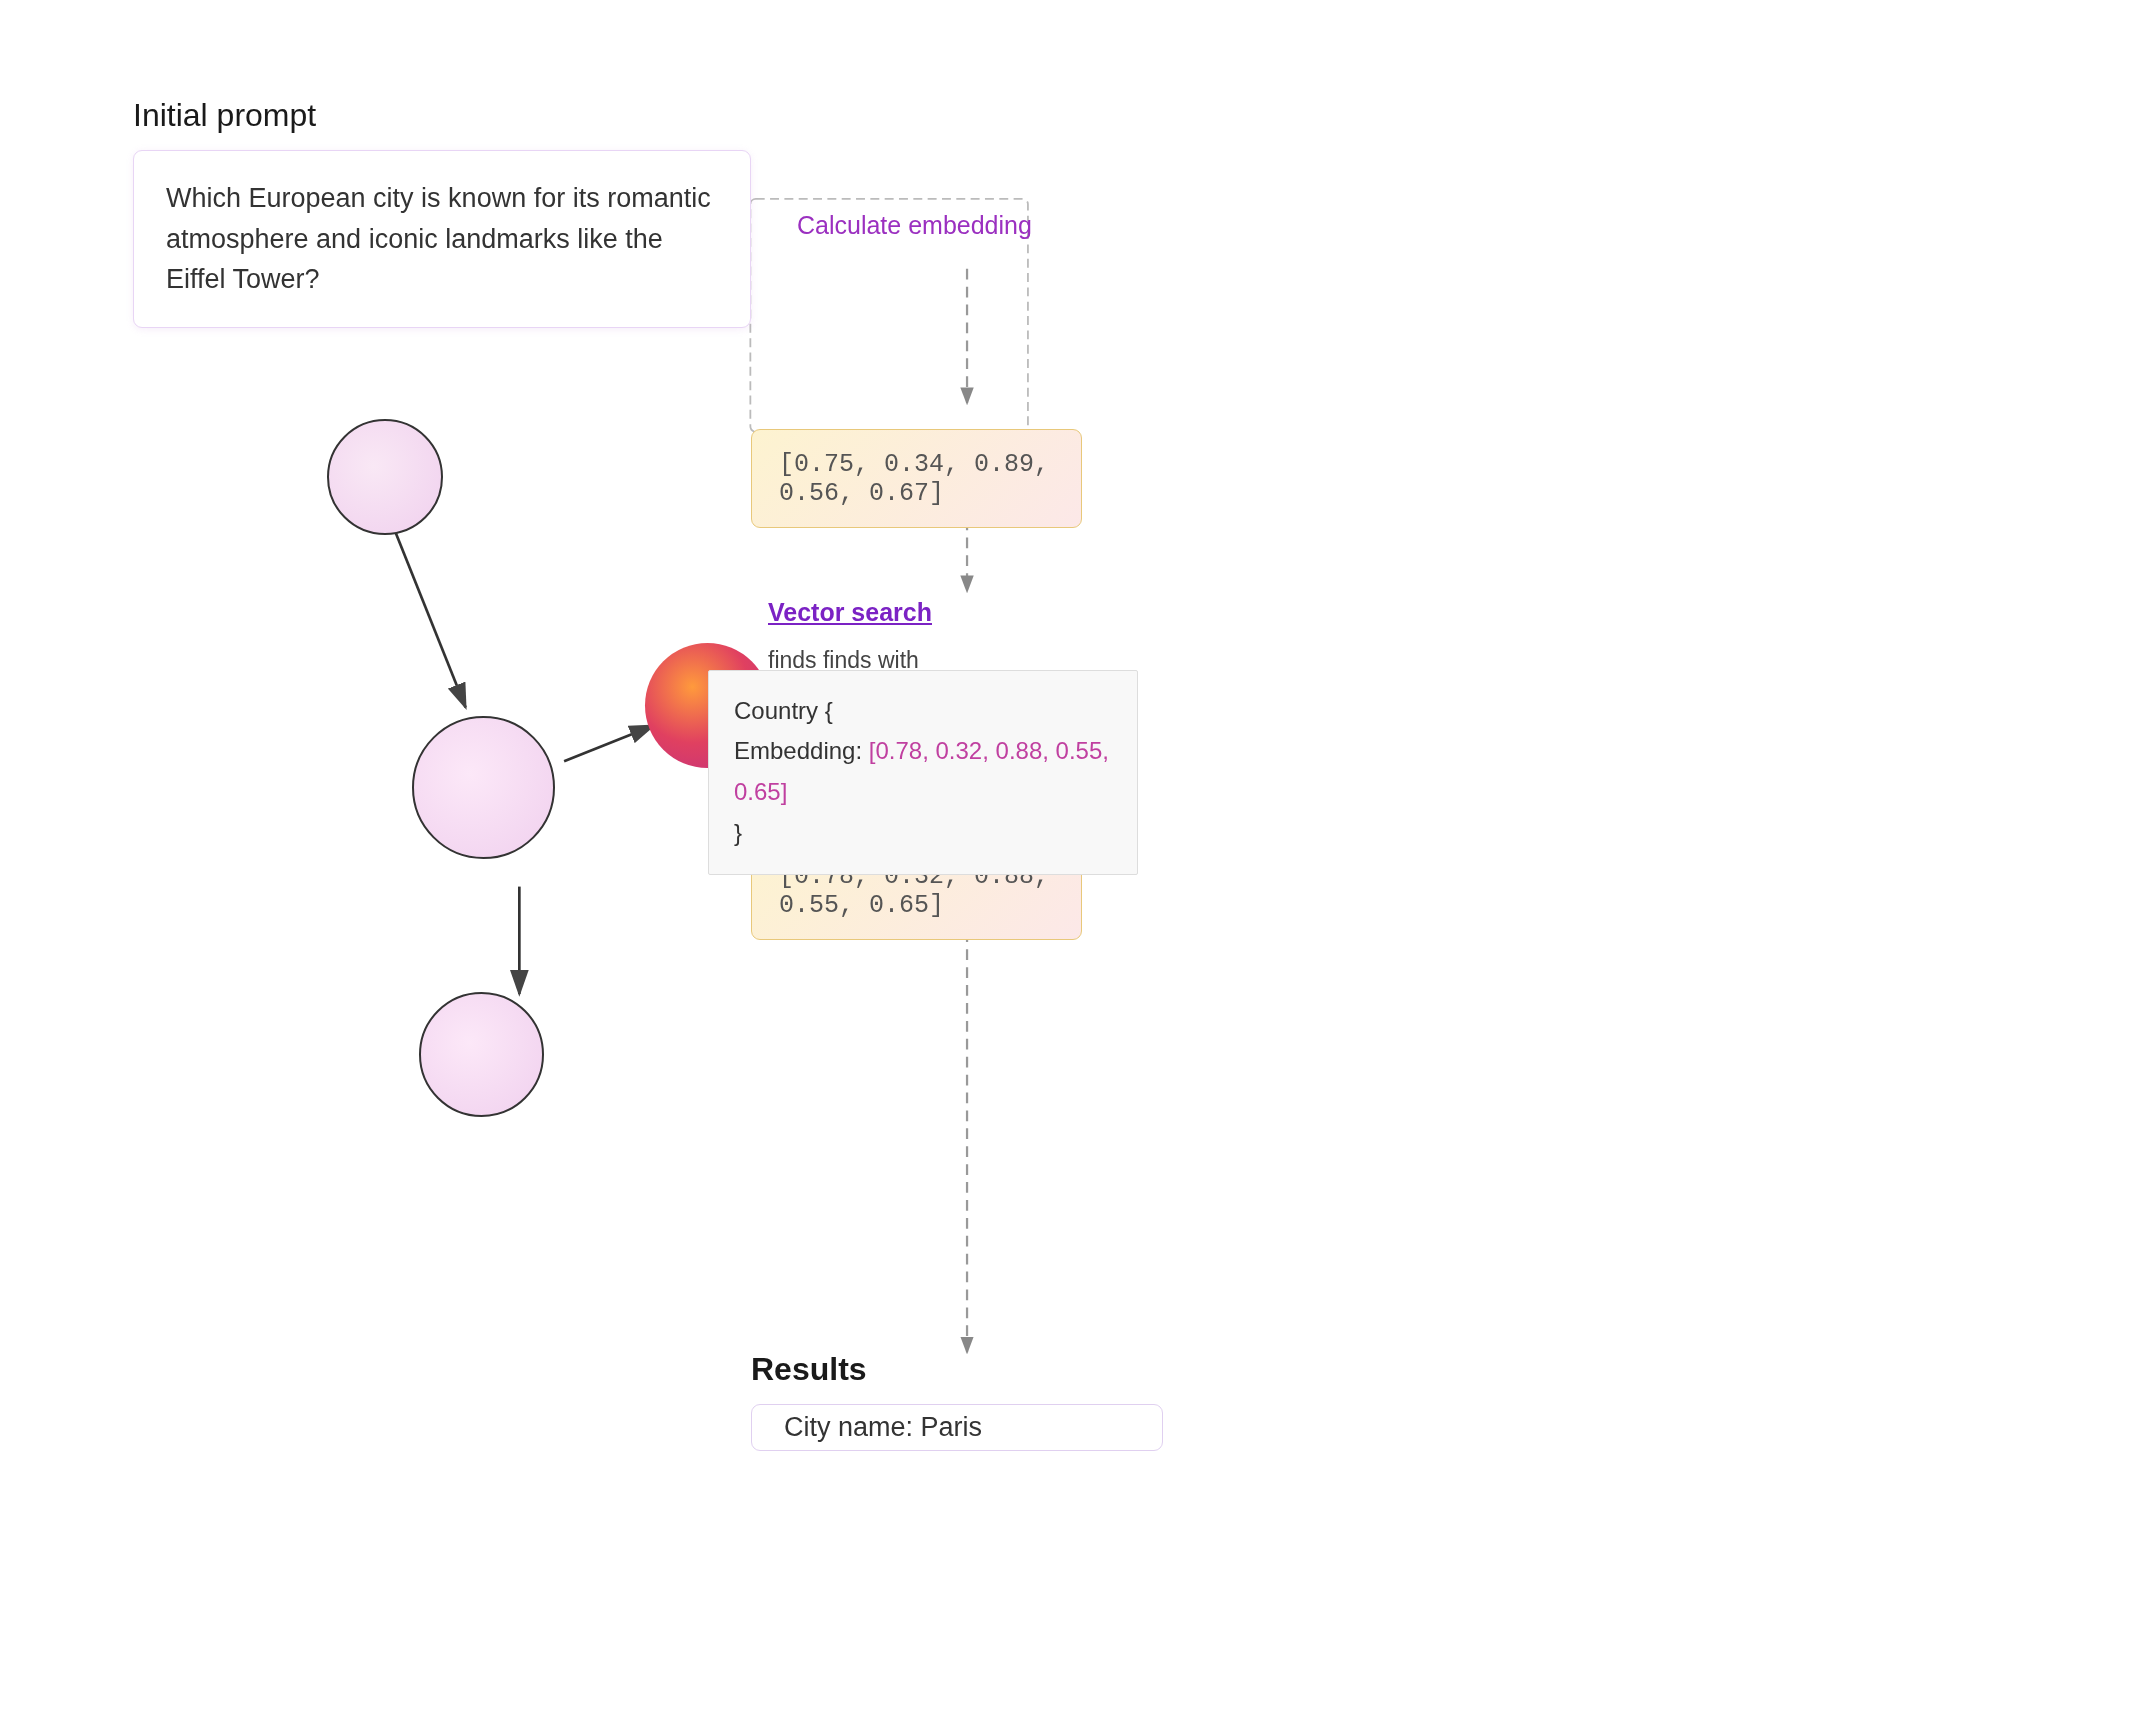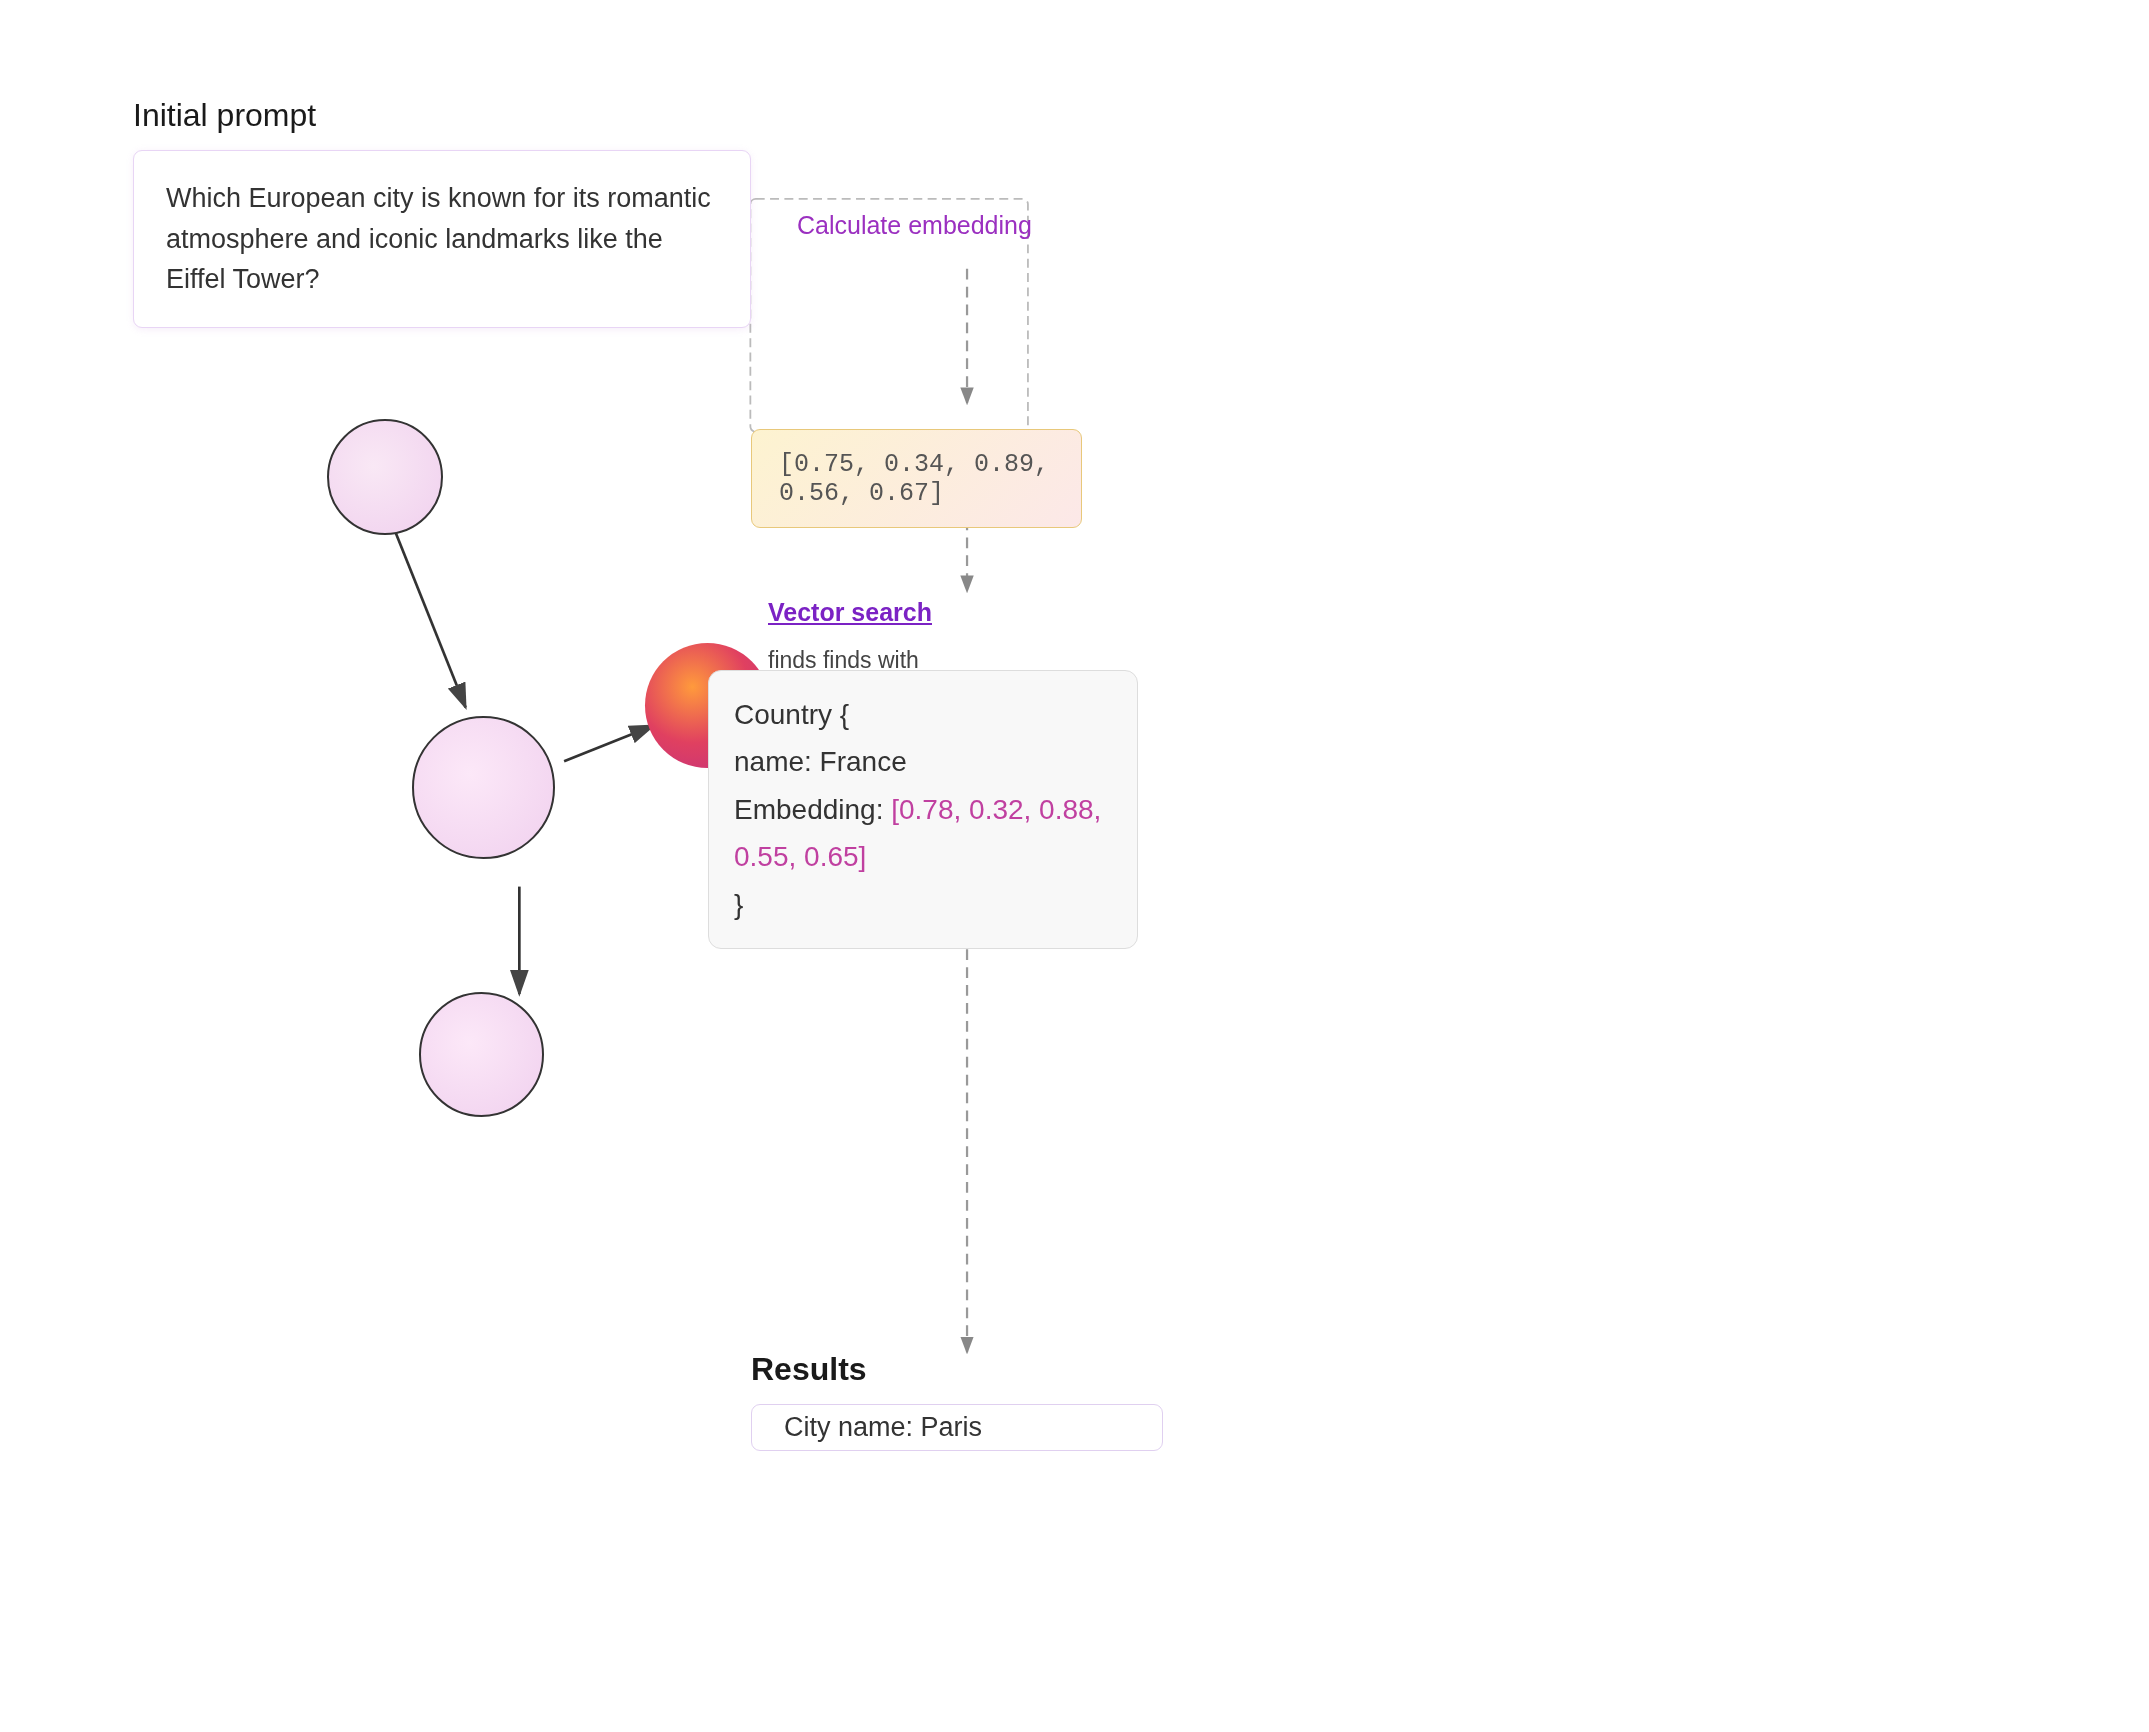--- a/index.html
+++ b/index.html
@@ -94,23 +94,23 @@
       padding: 7px 32px;
       font-size: 27px;
       color: #333;
     }
 
     
     .node-info-box {
       position: absolute;
       background: #f8f8f8;
       border: 1.3px solid #ddd;
-      border-radius: 13px;
+      border-radius: 2px;
       padding: 19.7px 25px;
-      font-size: 28px;
+      font-size: 24px;
       color: #333;
       line-height: 1.7;
     }
 
     .node-info-box .embed-value {
       color: #c040a0;
     }
 
     
     .graph-node {
@@ -219,21 +219,20 @@
   <div class="graph-node node-top-left" style="top: 419px; left: 327px;"></div>
 
   <div class="graph-node node-center" style="top: 716px; left: 412px;"></div>
 
   <div class="node-france" style="top: 643px; left: 645px;"></div>
 
   <div class="graph-node node-bottom" style="top: 992px; left: 419px;"></div>
 
   <div class="node-info-box" style="top: 670px; left: 708px; width: 430px;">
     <div>Country {</div>
-    <div>name: France</div>
     <div>
       <span>Embedding: </span><span class="embed-value">[0.78, 0.32, 0.88, 0.55, 0.65]</span>
     </div>
     <div>}</div>
   </div>
 
   <div class="results-label" style="top: 1351px; left: 751px;">Results</div>
 
   <div class="results-box" style="top: 1404px; left: 751px; width: 412px;">
     <span>City name: Paris</span>

